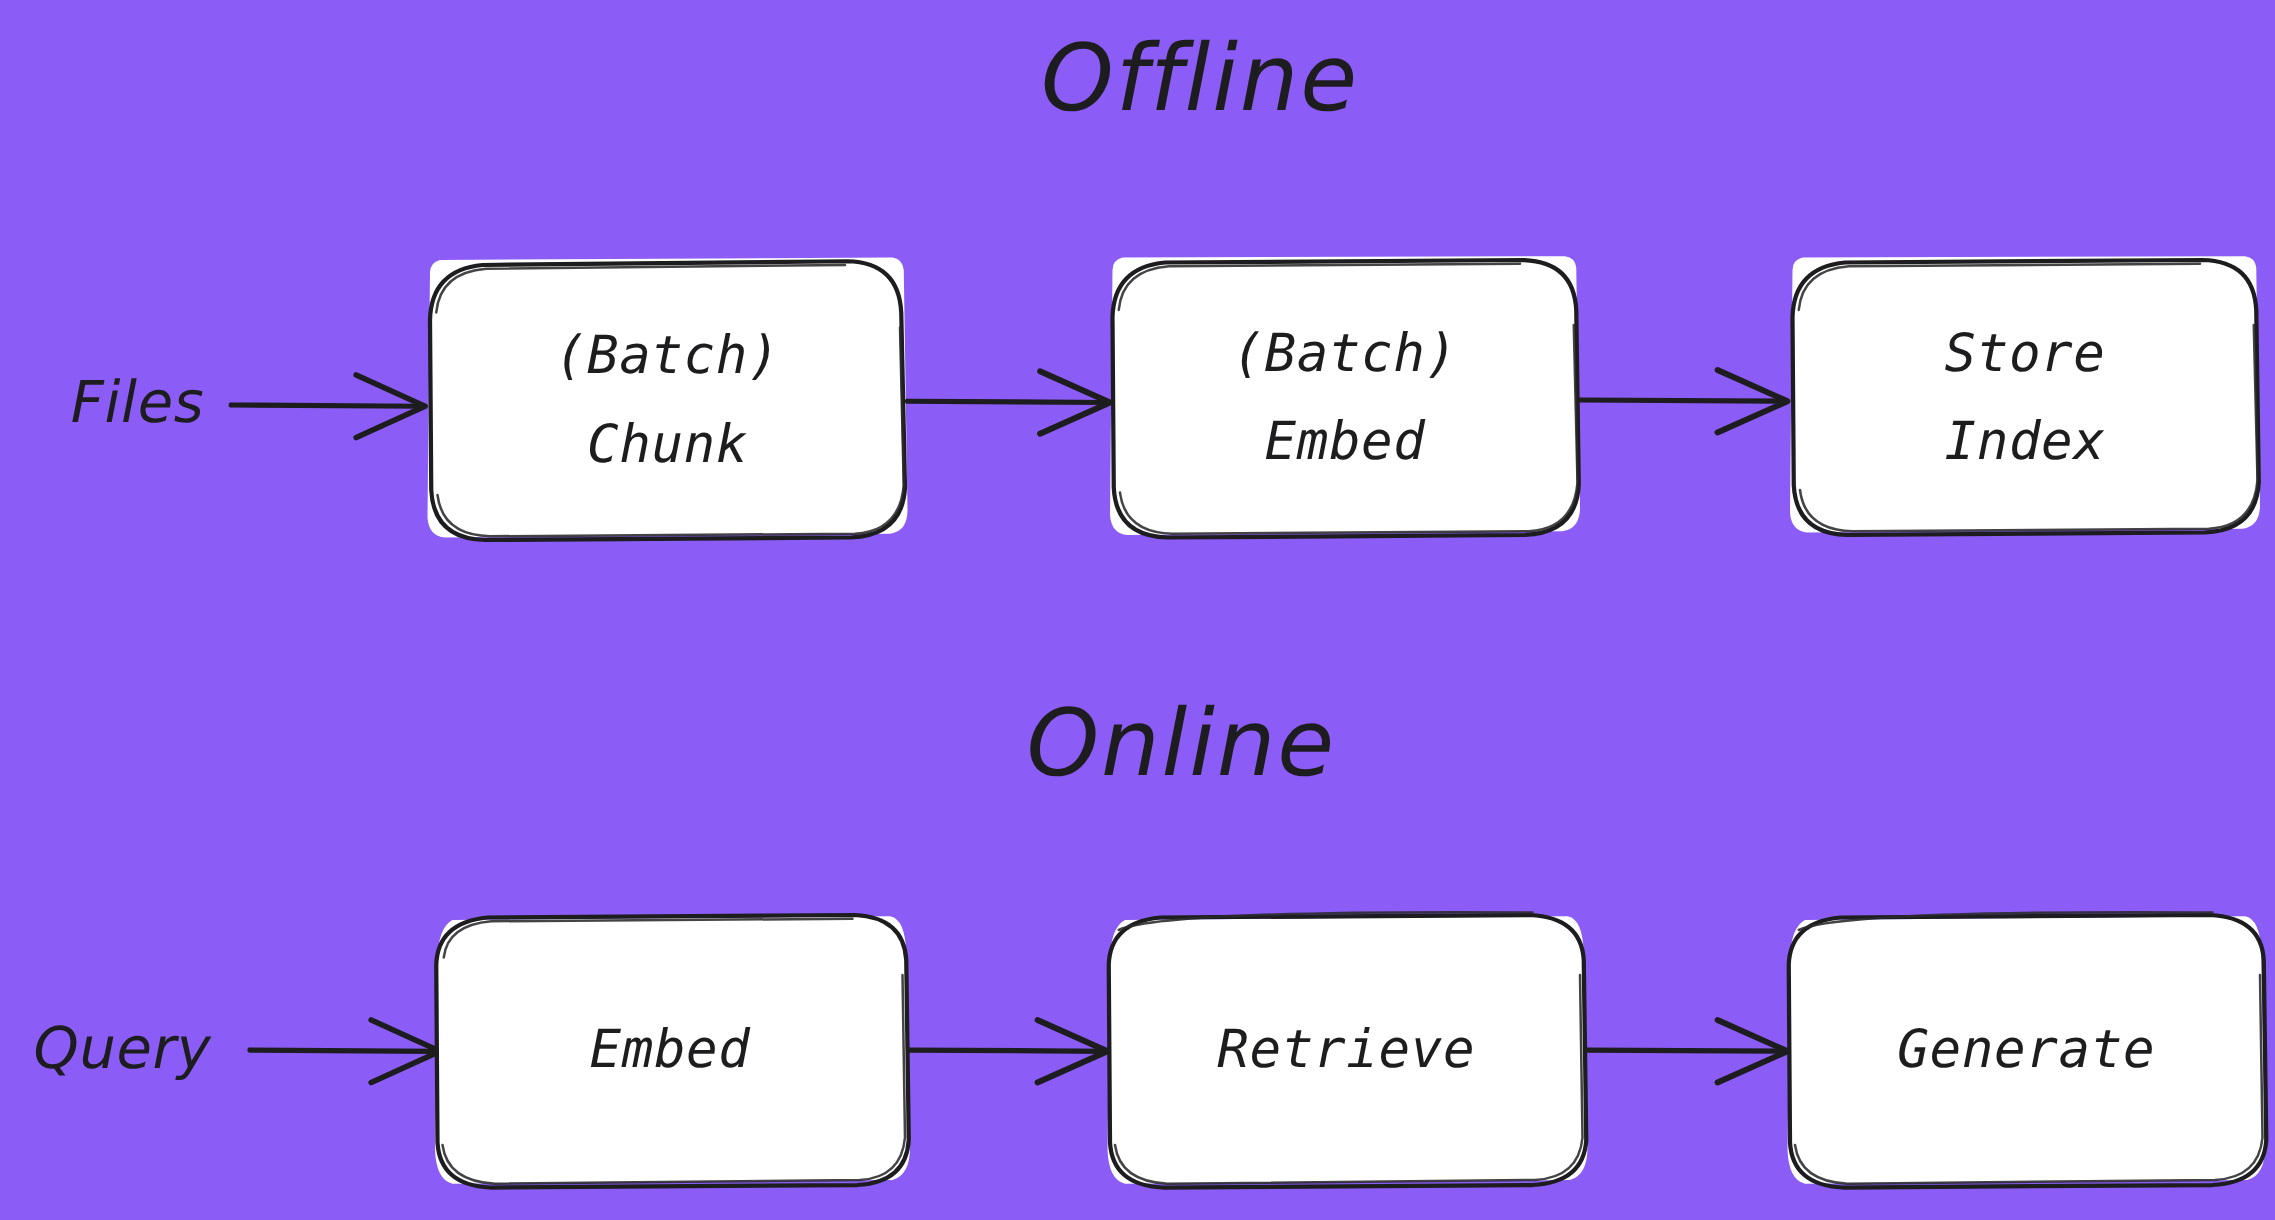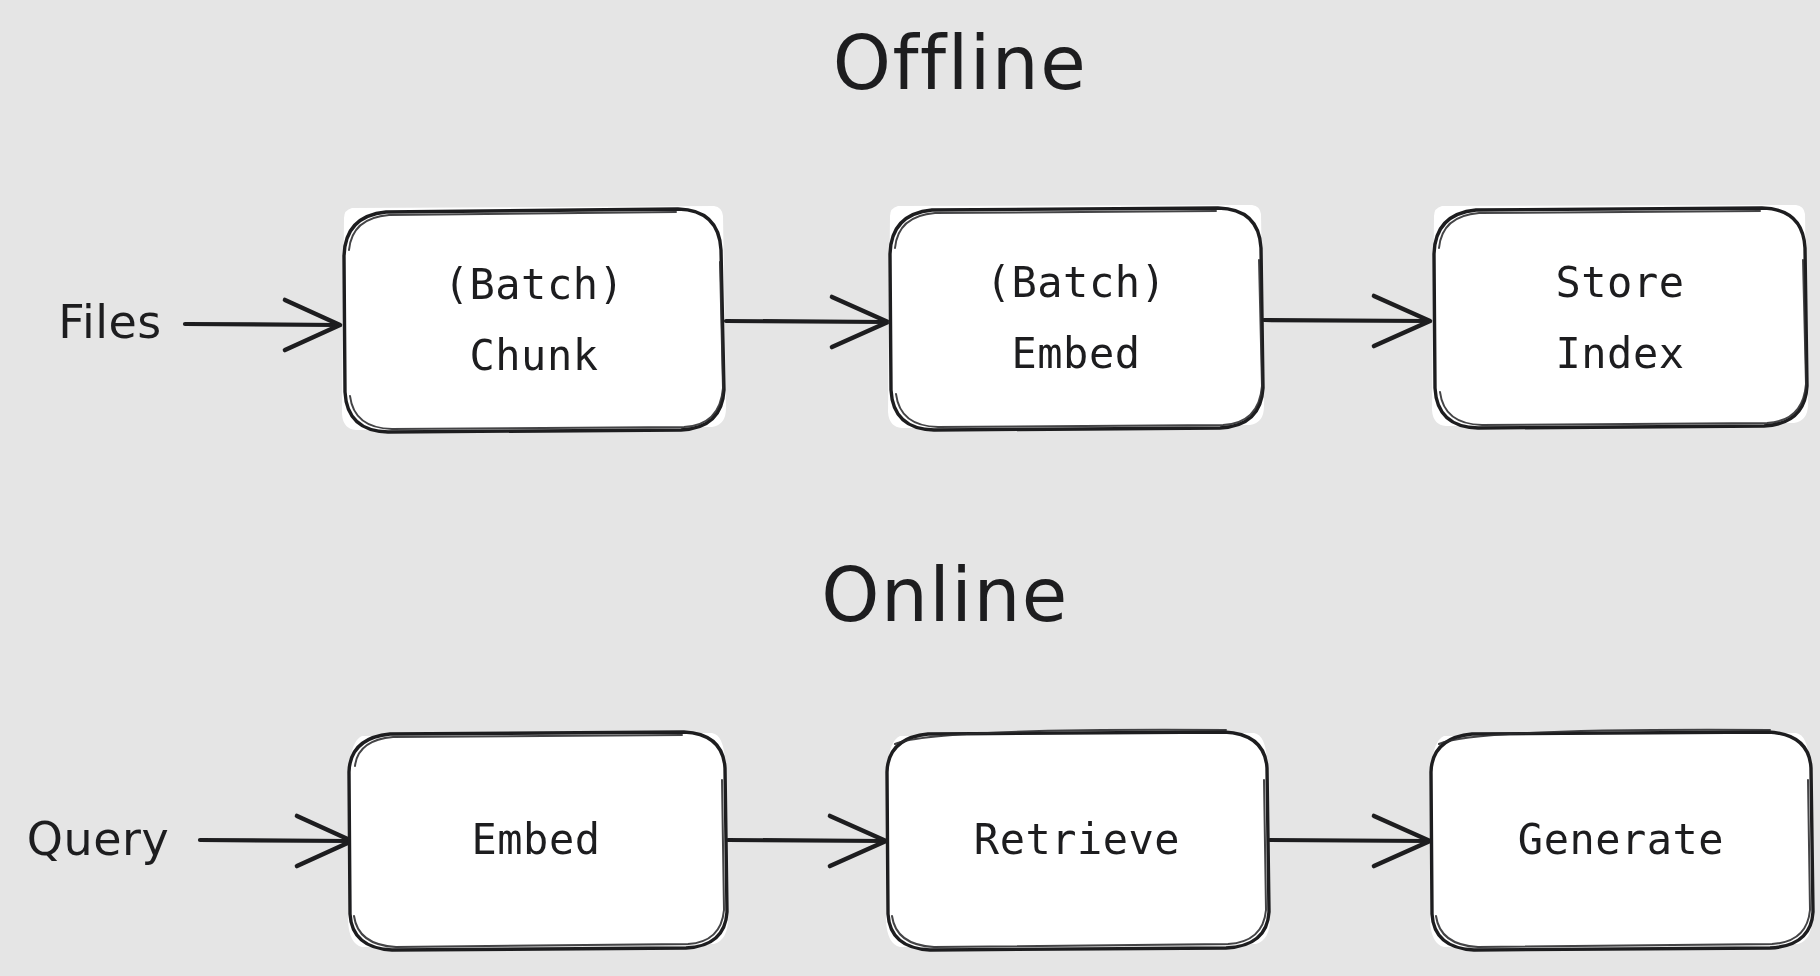--- a/index.html
+++ b/index.html
@@ -11,21 +11,22 @@
   body {
     width: 1820px;
     height: 976px;
     overflow: hidden;
     font-family: "DejaVu Sans", sans-serif;
   }
   #diagram-root {
     position: relative;
     width: 1820px;
     height: 976px;
-    background: #e5e5e5;
+    background: #8b5cf6;
+    font-style: italic;
   }
   svg.canvas {
     position: absolute;
     top: 0;
     left: 0;
     width: 1820px;
     height: 976px;
     display: block;
   }
   .sketch-stroke {

